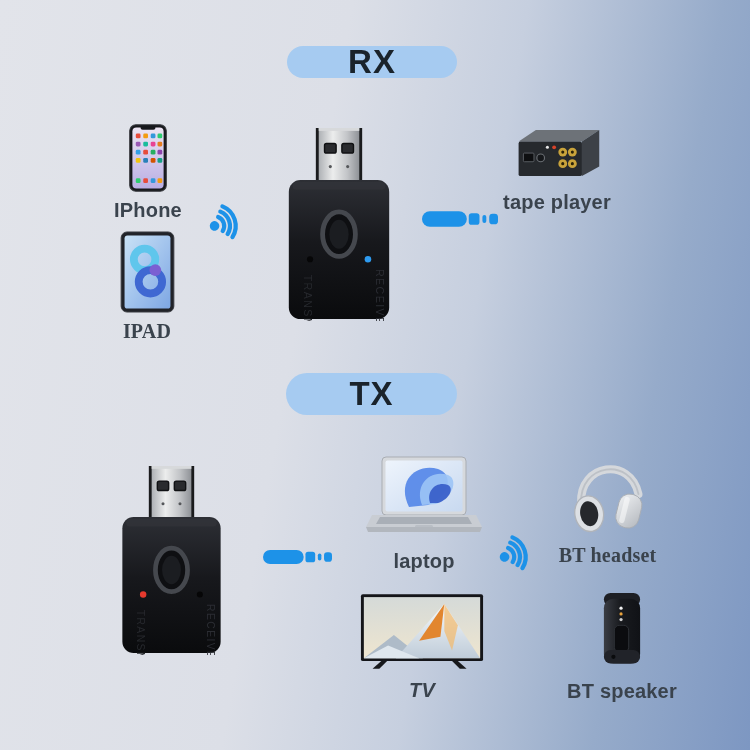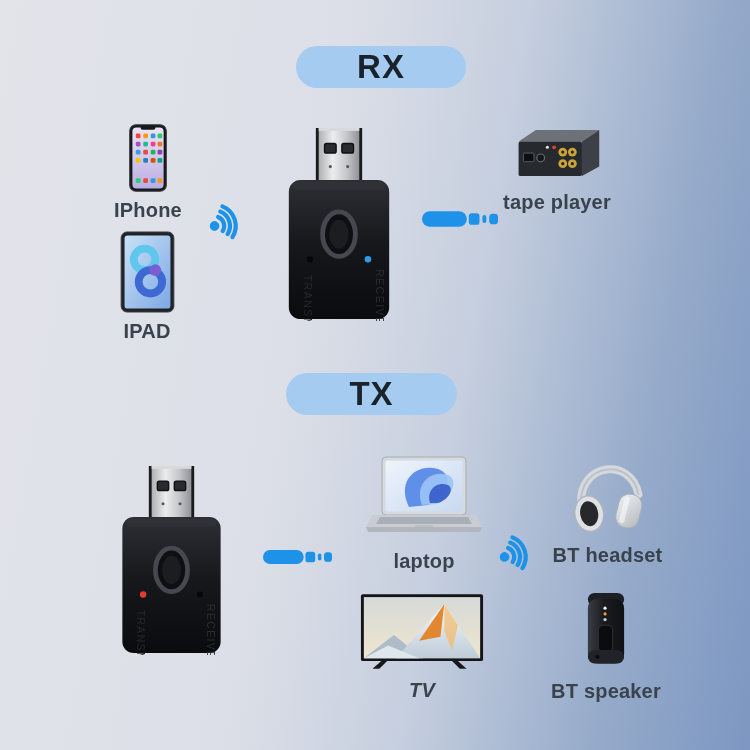--- a/index.html
+++ b/index.html
@@ -6,32 +6,32 @@
   body{font-family:"Liberation Sans",sans-serif;}
   #stage{
     position:relative;width:750px;height:750px;overflow:hidden;
     background:linear-gradient(100deg,#e2e4ea 0%,#dcdfe7 40%,#c6cfdf 60%,#96abca 82%,#7d97c2 100%);
   }
   .badge{
     position:absolute;display:flex;align-items:center;justify-content:center;
     background:#a6cbf1;border-radius:22px;
     color:#1a232b;font-size:33px;font-weight:bold;letter-spacing:1px;
   }
-  #rx-badge{left:296px;top:46px;width:170px;height:42px;}
+  #rx-badge{left:287px;top:46px;width:170px;height:32px;}
   #tx-badge{left:286px;top:373px;width:171px;height:42px;}
   .dev{position:absolute;display:flex;flex-direction:column;align-items:center;}
   .dev-label{margin-top:7px;font-size:20px;font-weight:600;color:#3a434d;letter-spacing:.2px;white-space:nowrap;}
   #iphone{left:109px;top:124px;width:78px;}
-  #ipad{left:108px;top:231px;width:78px;}
+  #ipad{left:108px;top:231px;width:78px;font-family:Liberation Serif, serif;}
   #tape-player{left:504px;top:126px;width:106px;}
   #soundbox{left:528px;top:229px;width:106px;}
   #laptop{left:361px;top:455px;width:126px;}
   #tv{left:357px;top:592px;width:130px;font-style:italic;}
-  #bt-headset{left:560px;top:451px;width:95px;}
-  #bt-speaker{left:556px;top:591px;width:100px;text-align:center;}
+  #bt-headset{left:560px;top:451px;width:95px;font-family:Liberation Serif, serif;}
+  #bt-speaker{left:572px;top:591px;width:100px;text-align:center;}
   .abs{position:absolute;}
   #dongle-rx{left:280px;top:128px;width:118px;height:193px;}
   #dongle-tx{left:114px;top:466px;width:115px;height:189px;}
   #signal-1{left:206px;top:201px;width:44px;height:46px;}
   #signal-2{left:496px;top:532px;width:44px;height:46px;}
   #jack-1{left:422px;top:208px;width:76px;height:22px;}
   #jack-2{left:263px;top:547px;width:69px;height:20px;}
   svg{display:block;}
 </style>
 </head>

